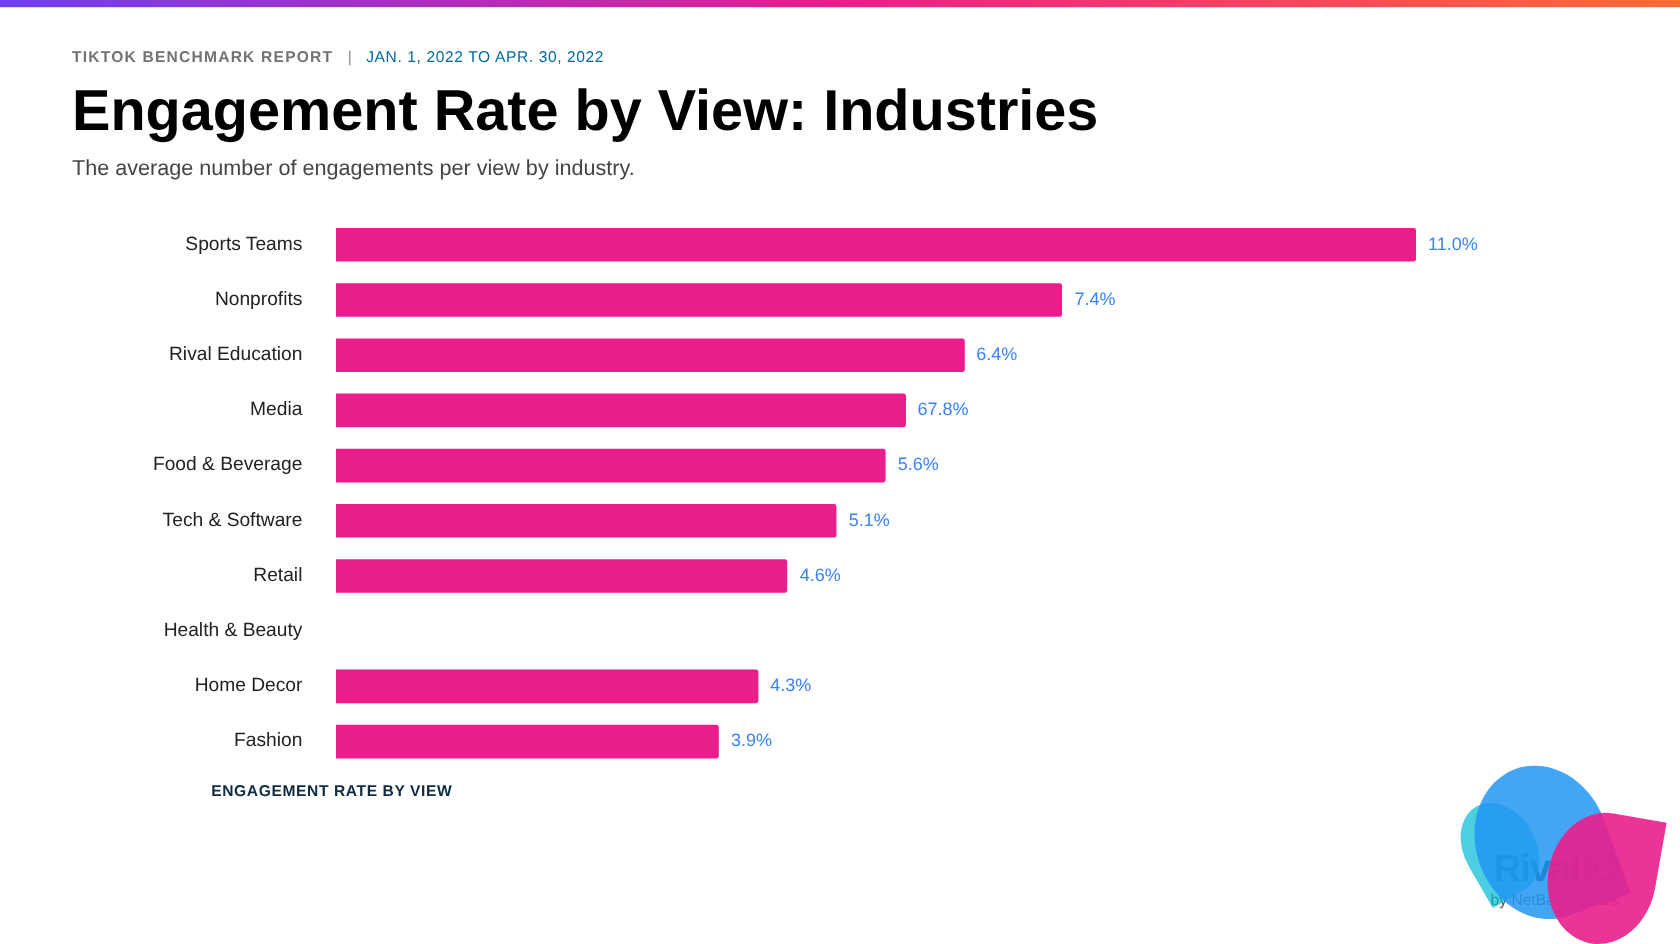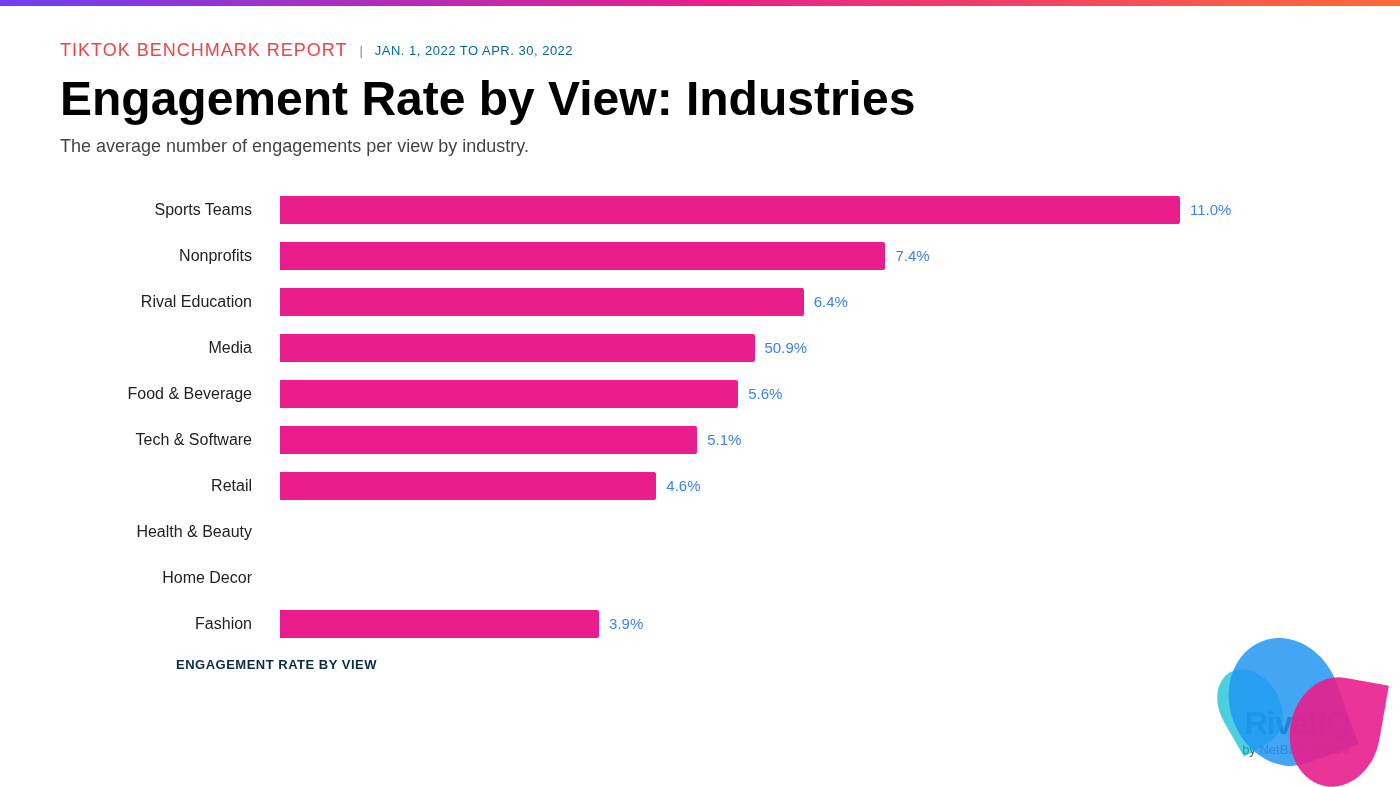--- a/index.html
+++ b/index.html
@@ -29,23 +29,23 @@
     }
 
     .report-label {
       display: flex;
       align-items: center;
       gap: 12px;
       margin-bottom: 12px;
     }
 
     .report-label .tiktok {
-      font-size: 18px;
-      font-weight: 400;
-      color: #ef4444;
+      font-size: 13px;
+      font-weight: 700;
+      color: #737373;
       letter-spacing: 1px;
       text-transform: uppercase;
     }
 
     .report-label .divider {
       color: #888;
       font-size: 13px;
     }
 
     .report-label .date {
@@ -239,21 +239,21 @@
         <div class="bar-label">Rival Education</div>
         <div class="bar-container">
           <div class="bar" style="width: 523.636px;"></div>
           <span class="bar-value">6.4%</span>
         </div>
       </div>
       <div class="bar-row">
         <div class="bar-label">Media</div>
         <div class="bar-container">
           <div class="bar" style="width: 474.545px;"></div>
-          <span class="bar-value">50.9%</span>
+          <span class="bar-value">67.8%</span>
         </div>
       </div>
       <div class="bar-row">
         <div class="bar-label">Food &amp; Beverage</div>
         <div class="bar-container">
           <div class="bar" style="width: 458.182px;"></div>
           <span class="bar-value">5.6%</span>
         </div>
       </div>
       <div class="bar-row">
@@ -268,20 +268,24 @@
         <div class="bar-container">
           <div class="bar" style="width: 376.364px;"></div>
           <span class="bar-value">4.6%</span>
         </div>
       </div>
       <div class="bar-row">
         <div class="bar-label">Health &amp; Beauty</div>
       </div>
       <div class="bar-row">
         <div class="bar-label">Home Decor</div>
+        <div class="bar-container">
+          <div class="bar" style="width: 351.818px;"></div>
+          <span class="bar-value">4.3%</span>
+        </div>
       </div>
       <div class="bar-row">
         <div class="bar-label">Fashion</div>
         <div class="bar-container">
           <div class="bar" style="width: 319.091px;"></div>
           <span class="bar-value">3.9%</span>
         </div>
       </div>
     </div>
 

